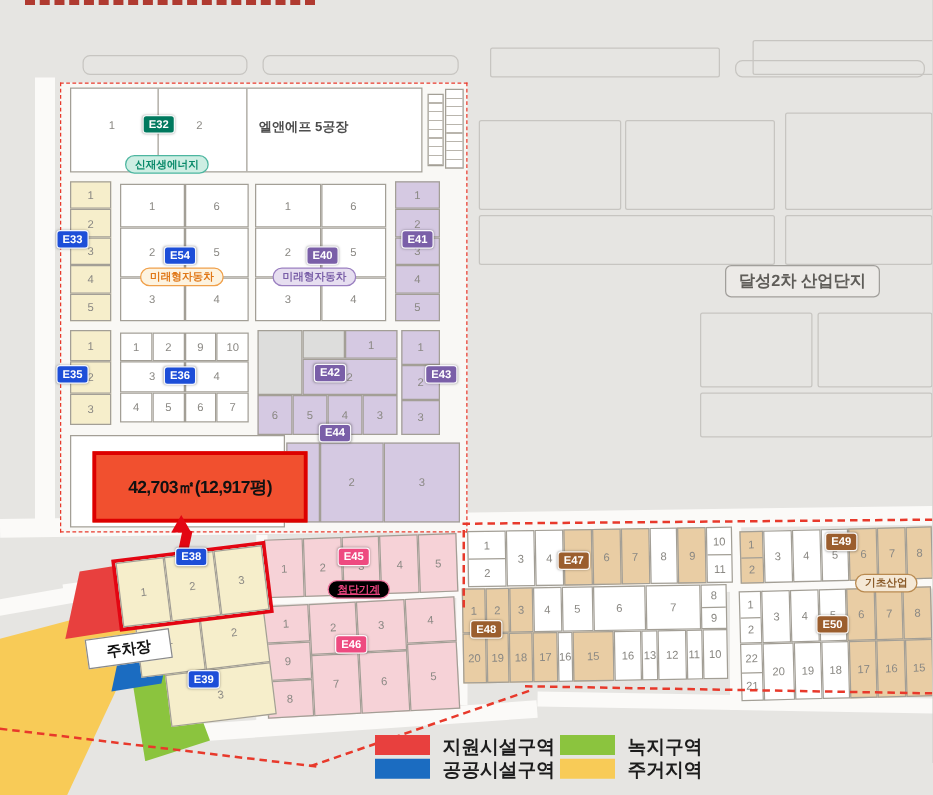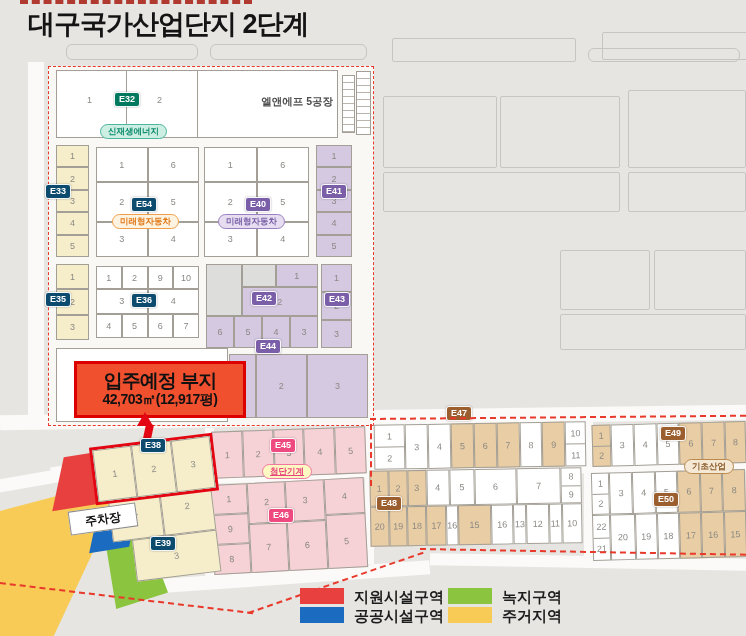--- a/index.html
+++ b/index.html
@@ -15,29 +15,29 @@
   .cream{background:#f6eecb}.purple{background:#d5c9e2}.pink{background:#f6d2d7}
   .tan{background:#e9cda4}.gray{background:#dddddc}
   .stackcol{flex-direction:column;padding:0;}
   .scell{flex:1;width:100%;display:flex;align-items:center;justify-content:center;
          border-bottom:1px solid #a39f96;}
   .scell:last-child{border-bottom:none;}
   
   .chip{position:absolute;z-index:30;padding:0 4px;height:13px;line-height:13px;border-radius:3px;
         color:#fff;font-weight:bold;font-size:9px;border:1px solid rgba(255,255,255,.95);
         box-shadow:0 0 2px rgba(0,0,0,.35);white-space:nowrap;}
-  .c-orange{background:#0c4a6e}.c-teal{background:#00795e}.c-violet{background:#7a5fa8}
+  .c-orange{background:#1d4ed8}.c-teal{background:#00795e}.c-violet{background:#7a5fa8}
   .c-magenta{background:#ee4a80}.c-brown{background:#9b5e2e}
   
   .oval{position:absolute;z-index:30;height:13px;line-height:12px;padding:0 7px;border-radius:8px;
         font-size:8.5px;font-weight:bold;white-space:nowrap;}
   .o-teal{background:#cdeee3;border:1px solid #4db6a0;color:#0a8a6a;}
   .o-orange{background:#fdf3e0;border:1px solid #f0a04a;color:#e07818;}
   .o-violet{background:#e6def0;border:1px solid #9a7fc0;color:#7a5fa8;}
-  .o-pink{background:#fef9c3;border:1px solid #f078a0;color:#e8437e;text-decoration:underline;}
+  .o-pink{background:#000000;border:1px solid #f078a0;color:#e8437e;text-decoration:underline;}
   .o-tan{background:#f5e8d5;border:1px solid #b98a50;color:#8a5a28;}
   
   .nb{position:absolute;border:1px solid #c7c5c1;border-radius:2px;z-index:1;}
   .road{position:absolute;background:#fbfaf8;z-index:2;}
   .dash{position:absolute;z-index:45;}
   #panel{position:absolute;left:48px;top:66px;width:324px;height:358px;background:#f9f8f5;
          border:1.5px dashed #e8392b;z-index:5;}
   .num{position:absolute;font-size:9px;color:#8b8984;}
   .ladder{position:absolute;border:1px solid #a39f96;z-index:11;
           background:repeating-linear-gradient(#fff 0 6px,#b9b5ad 6px 7px);}
@@ -55,21 +55,21 @@
          color:#141414;letter-spacing:-1px;}
   #neighbor{position:absolute;left:580px;top:212px;z-index:20;background:#eceae7;
             border:1.5px solid #a19f9b;border-radius:5px;padding:3px 10px;
             font-size:13px;font-weight:bold;color:#5f5d59;}
   .zone{position:absolute;z-index:8;}
   #parking{position:absolute;left:69px;top:507px;width:66px;height:22px;z-index:13;background:#fff;
            border:1px solid #8a8a8a;transform:rotate(-8deg);display:flex;align-items:center;
            justify-content:center;font-size:12px;font-weight:800;color:#111;}
   .lg-sw{position:absolute;width:44px;height:16px;z-index:50;}
   .lg-lb{position:absolute;z-index:50;font-size:15px;font-weight:800;color:#1c1c1c;}
-  .factory{position:absolute;left:150px;top:24px;width:126px;text-align:right;
+  .factory{position:absolute;left:150px;top:24px;width:126px;text-align:left;
            font-size:10.5px;font-weight:bold;color:#4d4d4d;}
   .vline{position:absolute;top:0;width:1px;height:100%;background:#a39f96;}
 </style>
 </head>
 <body>
 
 <div id="stage">
 
   <div class="nb" style="left:392px;top:38px;width:182px;height:22px"></div>
   <div class="nb" style="left:602px;top:32px;width:144px;height:26px"></div>
@@ -216,34 +216,33 @@
   </div>
   <div class="chip c-violet" style="left:251px;top:291px">E42</div>
 
   <div class="grp" style="left:321px;top:264px;width:31px;height:84px">
     <div class="row" data-dir="col">
         <div class="cell purple">1</div>
         <div class="cell purple">2</div>
         <div class="cell purple">3</div>
       </div>
   </div>
-  <div class="chip c-violet" style="left:324px;top:292px">E43</div>
+  <div class="chip c-violet" style="left:340px;top:292px">E43</div>
 
   <div class="grp" style="left:56px;top:348px;width:170px;height:72px;background:#fff;border:1px solid #a39f96"></div>
   <div class="grp" style="left:229px;top:354px;width:139px;height:64px">
     <div class="row" style="height:100%">
         <div class="cell purple" style="flex: 0.5 1 0%;">1</div>
         <div class="cell purple" style="flex: 1 1 0%;">2</div>
         <div class="cell purple" style="flex: 1.2 1 0%;">3</div>
       </div>
   </div>
   <div class="chip c-violet" style="left:255px;top:339px">E44</div>
 
   <div id="callout">
-    <div class="l1">입주예정 부지</div>
     <div class="l2">42,703㎡(12,917평)</div>
   </div>
   <div id="arrow-head"></div>
   <div id="arrow-stem"></div>
 
   <div class="zone" style="left:0;top:467px;width:128px;height:169px;background:#f8cb57;clip-path:polygon(0 26%,100% 6%,42% 100%,0 100%)"></div>
   <div class="zone" style="left:58px;top:452px;width:66px;height:54px;background:#e8403e;transform:skew(-12deg,-9deg)"></div>
   <div class="zone" style="left:94px;top:517px;width:74px;height:92px;background:#8bc43e;clip-path:polygon(12% 10%,62% 0,100% 82%,30% 100%)"></div>
   <div class="zone" style="left:92px;top:523px;width:40px;height:27px;background:#1b6cc1;transform:skew(-12deg,-9deg);z-index:9"></div>
   <div id="parking">주차장</div>
@@ -316,21 +315,21 @@
         <div class="cell tan">6</div>
         <div class="cell tan">7</div>
         <div class="cell ">8</div>
         <div class="cell tan">9</div>
         <div class="cell stackcol " style="flex: 0.9 1 0%;">
           <div class="scell">10</div>
           <div class="scell">11</div>
         </div>
       </div>
   </div>
-  <div class="chip c-brown" style="left:446px;top:406px">E47</div>
+  <div class="chip c-brown" style="left:446px;top:441px">E47</div>
 
   <div class="grp" style="left:370px;top:469px;width:212px;height:76px;transform:rotate(-1deg)">
     <div class="row" style="height:48%">
         <div class="cell tan" style="flex: 0.8 1 0%;">1</div>
         <div class="cell tan" style="flex: 0.8 1 0%;">2</div>
         <div class="cell tan" style="flex: 0.8 1 0%;">3</div>
         <div class="cell " style="flex: 1 1 0%;">4</div>
         <div class="cell " style="flex: 1.1 1 0%;">5</div>
         <div class="cell " style="flex: 1.9 1 0%;">6</div>
         <div class="cell " style="flex: 2 1 0%;">7</div>
@@ -400,21 +399,21 @@
   </div>
   <div class="chip c-brown" style="left:653px;top:492px">E50</div>
 
   <div class="dash" style="left:20px;top:0;width:232px;border-top:4px dashed #b03a30"></div>
   <div class="dash" style="left:370px;top:424px;height:62px;border-left:2px dashed #e8392b"></div>
   <div class="dash" style="left:370px;top:418px;width:376px;border-top:2px dashed #e8392b;transform:rotate(-0.5deg);transform-origin:left top"></div>
   <div class="dash" style="left:0;top:582px;width:255px;border-top:2px dashed #e8392b;transform:rotate(6.8deg);transform-origin:left top"></div>
   <div class="dash" style="left:248px;top:612px;width:185px;border-top:2px dashed #e8392b;transform:rotate(-19deg);transform-origin:left top"></div>
   <div class="dash" style="left:420px;top:548px;width:326px;border-top:2px dashed #e8392b;transform:rotate(1deg);transform-origin:left top"></div>
 
-  <div id="title">대구국가산업단지 2단계</div>
+  <div id="neighbor">달성2차 산업단지</div>
 
   <div class="lg-sw" style="left: 300px; top: 588px; background: rgb(232, 64, 62);"></div>
   <div class="lg-lb" style="left:354px;top:588px">지원시설구역</div>
   <div class="lg-sw" style="left: 300px; top: 607px; background: rgb(27, 108, 193);"></div>
   <div class="lg-lb" style="left:354px;top:607px">공공시설구역</div>
   <div class="lg-sw" style="left: 448px; top: 588px; background: rgb(139, 196, 62);"></div>
   <div class="lg-lb" style="left:502px;top:588px">녹지구역</div>
   <div class="lg-sw" style="left: 448px; top: 607px; background: rgb(248, 203, 87);"></div>
   <div class="lg-lb" style="left:502px;top:607px">주거지역</div>
 

